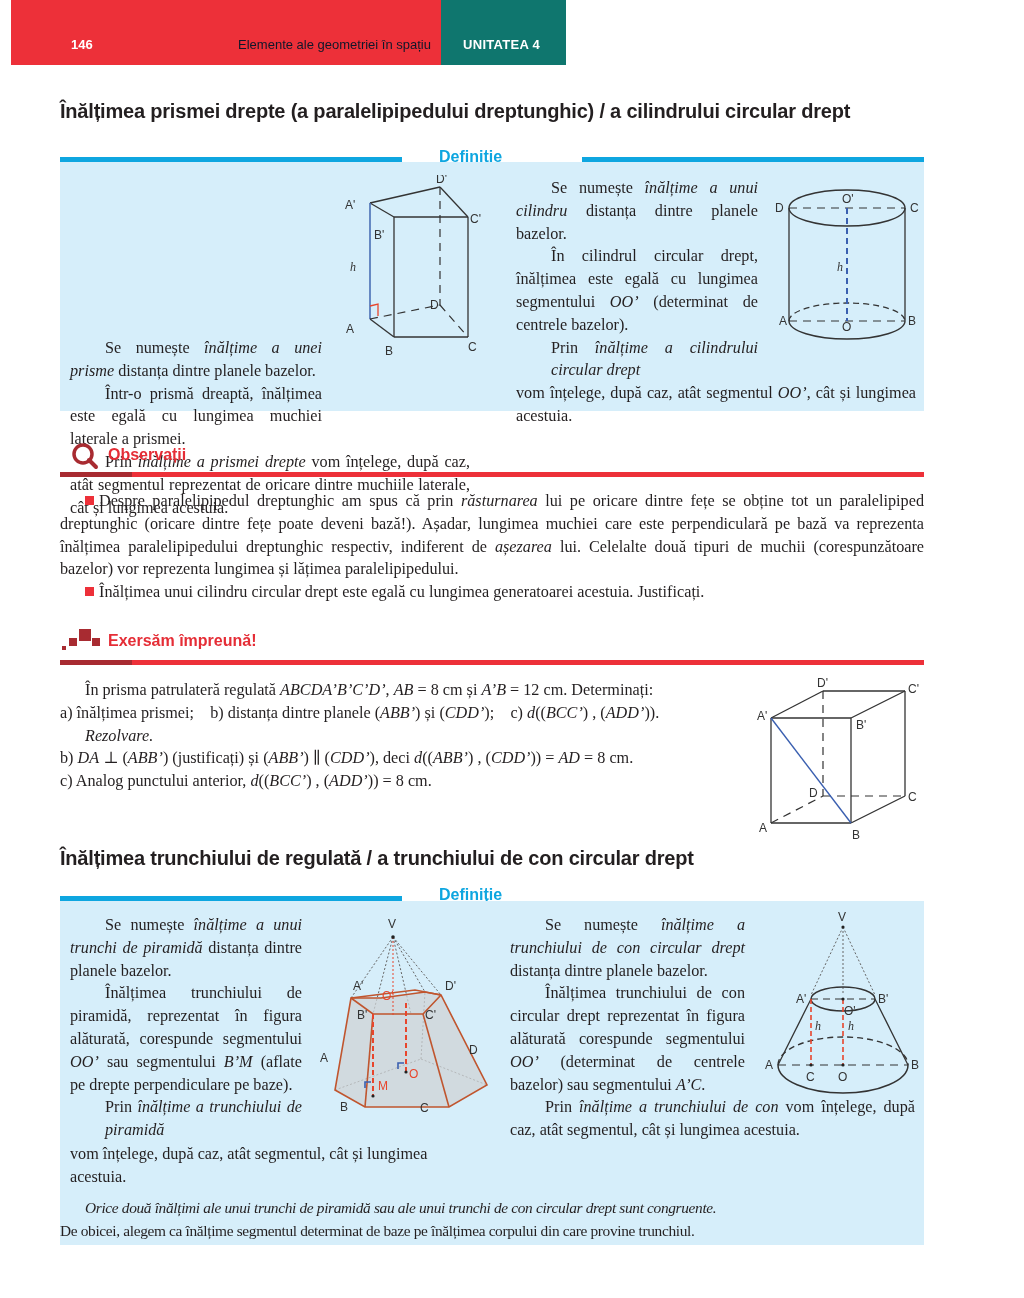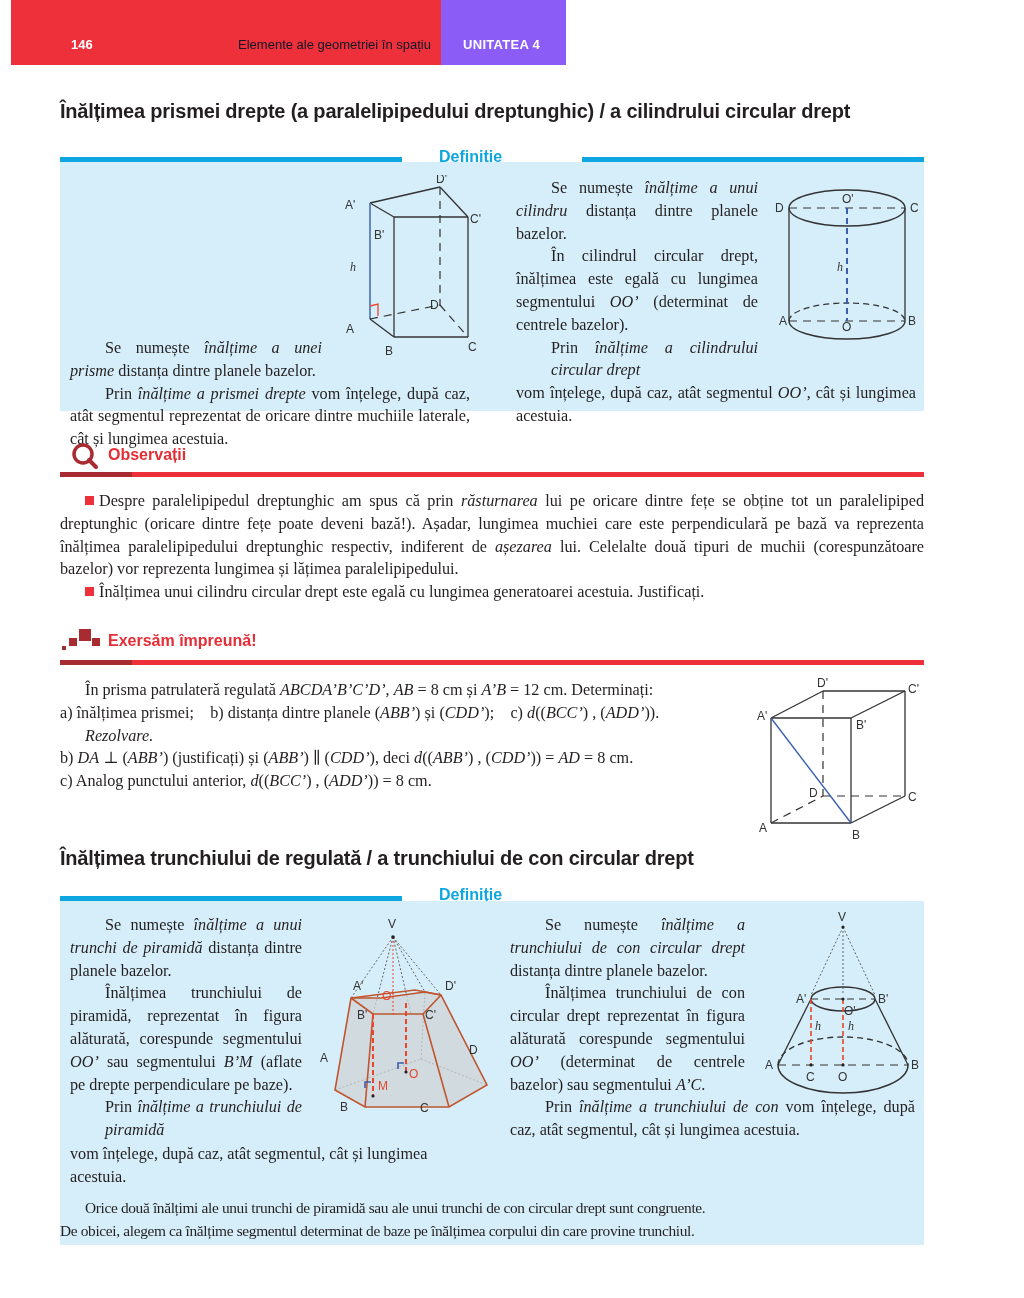--- a/index.html
+++ b/index.html
@@ -6,21 +6,21 @@
   body {
     width: 1024px; height: 1298px; position: relative; overflow: hidden;
     background: #ffffff; color: #231f20;
     font-family: "DejaVu Serif", "Liberation Serif", serif;
   }
   .serif { font-family: "Liberation Serif", "DejaVu Serif", serif; }
   i, .it { font-style: italic; }
 
   
   .header { position: absolute; left: 0; top: 0; width: 555px; height: 65px; background: #ed3039; margin-left: 11px; }
-  .header .unit { position: absolute; left: 430px; top: 0; width: 125px; height: 65px; background: #8b5cf6; }
+  .header .unit { position: absolute; left: 430px; top: 0; width: 125px; height: 65px; background: #0f766e; }
   .header .pnum { position: absolute; left: 60px; top: 37px; color: #fff; font: bold 13px "Liberation Sans", sans-serif; }
   .header .chap { position: absolute; right: 135px; top: 37px; color: #0f172a; font: 13px "Liberation Sans", sans-serif; }
   .header .unit span { position: absolute; left: 22px; top: 37px; color: #fff; font: bold 13px "Liberation Sans", sans-serif; letter-spacing: 0.3px; }
 
   h2.section {
     position: absolute; left: 60px; margin: 0; font: bold 20px "Liberation Sans", "DejaVu Sans", sans-serif;
     color: #231f20; letter-spacing: -0.2px;
   }
 
   
@@ -59,20 +59,21 @@
 <h2 class="section" style="top:100px;">Înălțimea prismei drepte (a paralelipipedului dreptunghic) / a cilindrului circular drept</h2>
 
 <div class="defrule" style="left:60px; top:157px; width:342px;"></div>
 <div class="deftitle" style="left:439px; top:148px;">Definiție</div>
 <div class="defrule" style="left:582px; top:157px; width:342px;"></div>
 <div class="defbox" style="top:162px; height:249px;"></div>
 
 <div class="col serif" style="left:70px; top:177px; width:400px;">
   <div style="width:252px; float:left; height:160px;"></div>
   <p class="ind" style="width:252px;"><span>Se numește </span><i>înălțime a unei prisme</i><span> distanța dintre planele bazelor.</span></p>
+  <p class="ind" style="width:252px;">Într-o prismă dreaptă, înălțimea este egală cu lungimea muchiei laterale a prismei.</p>
   <p class="ind"><span>Prin </span><i>înălțime a prismei drepte</i><span> vom înțelege, după caz, atât segmentul reprezentat de oricare dintre muchiile laterale, cât și lungimea acestuia.</span></p>
 </div>
 
 <svg style="position:absolute; left:340px; top:175px;" width="150" height="180" viewBox="0 0 150 180">
   <line x1="30" y1="28" x2="100" y2="12" stroke="#333" stroke-width="1.3"></line>
   <line x1="100" y1="12" x2="128" y2="42" stroke="#333" stroke-width="1.3"></line>
   <line x1="30" y1="28" x2="54" y2="42" stroke="#333" stroke-width="1.3"></line>
   <line x1="54" y1="42" x2="128" y2="42" stroke="#333" stroke-width="1.3"></line>
   <line x1="30" y1="28" x2="30" y2="144" stroke="#4a6fb5" stroke-width="1.6"></line>
   <line x1="54" y1="42" x2="54" y2="162" stroke="#333" stroke-width="1.3"></line>
@@ -270,15 +271,15 @@
   <text x="84" y="110">O'</text>
   <text x="55" y="125" class="ital">h</text>
   <text x="88" y="125" class="ital">h</text>
   <text x="5" y="164">A</text>
   <text x="151" y="164">B</text>
   <text x="46" y="176">C</text>
   <text x="78" y="176">O</text>
 </svg>
 
 <div class="body-text serif" style="top:1197px; font-size:15.4px; letter-spacing:-0.35px;">
-  <p style="text-indent:25px;">Orice două înălțimi ale unui trunchi de piramidă sau ale unui trunchi de con circular drept sunt congruente.</p>
+  <p style="text-indent:25px;font-style:italic;">Orice două înălțimi ale unui trunchi de piramidă sau ale unui trunchi de con circular drept sunt congruente.</p>
   <p>De obicei, alegem ca înălțime segmentul determinat de baze pe înălțimea corpului din care provine trunchiul.</p>
 </div>
 
 </body></html>

